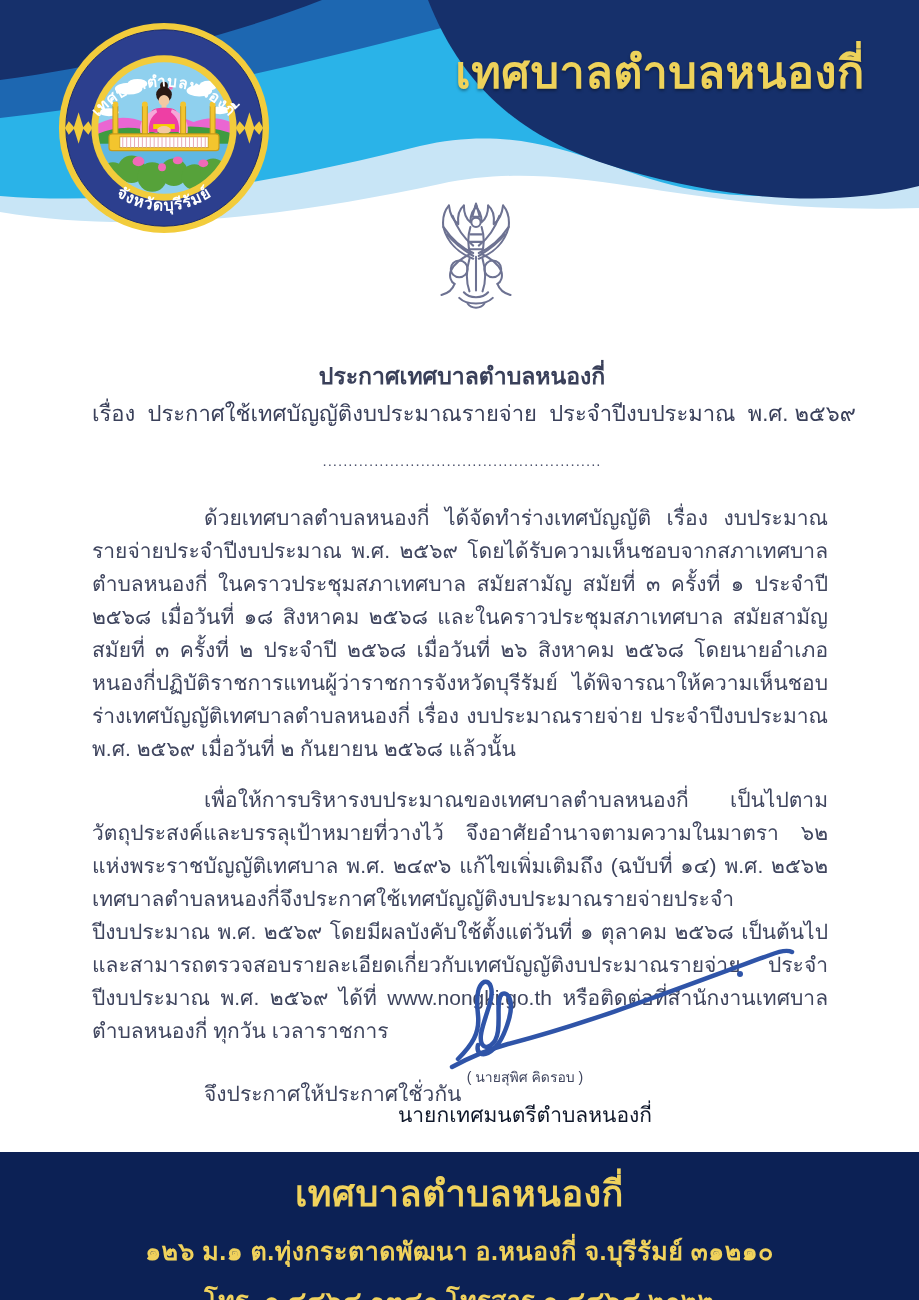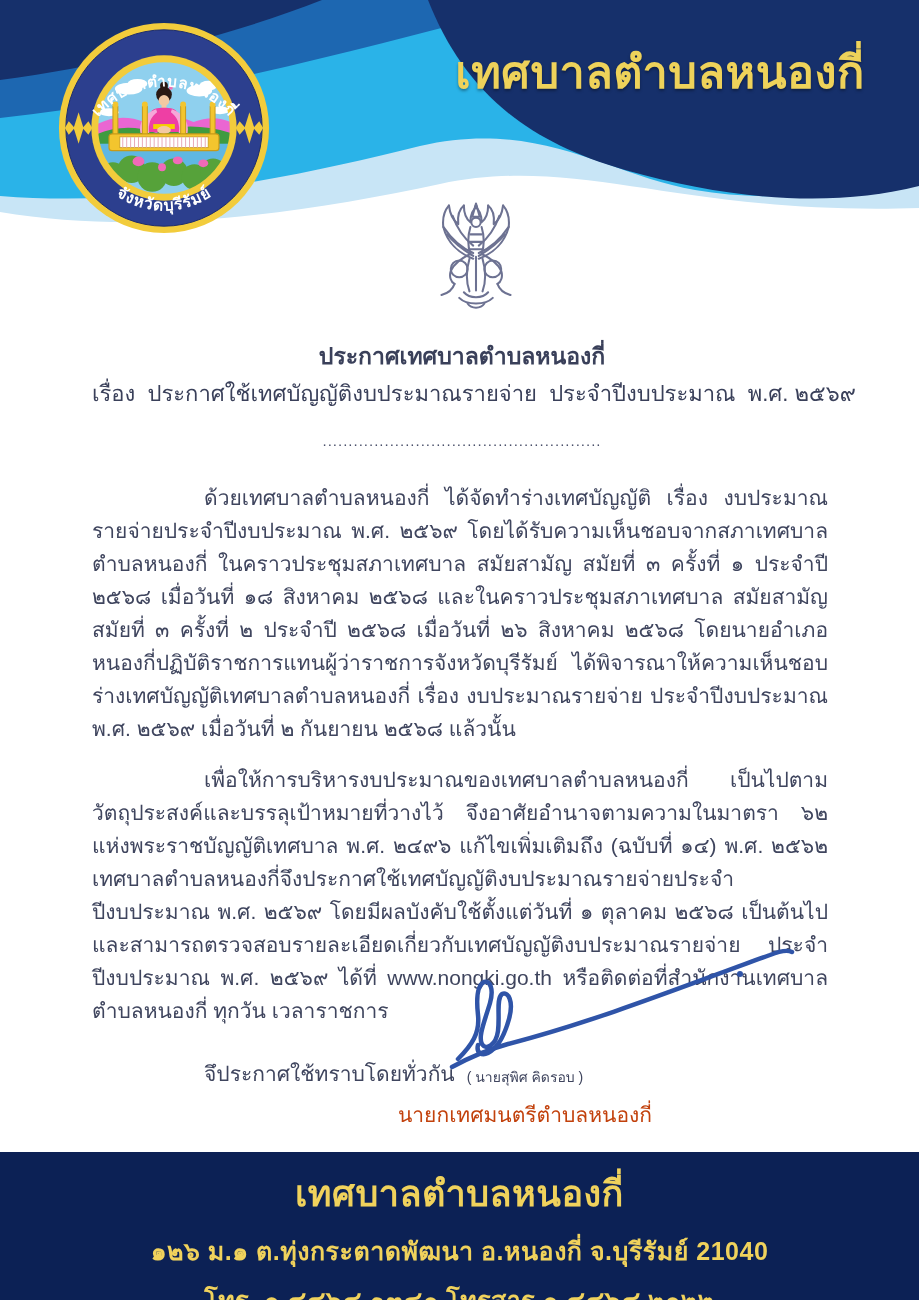--- a/index.html
+++ b/index.html
@@ -20,21 +20,21 @@
     text-align:center;
     font-size:45px;font-weight:bold;color:#eed25a;
     text-shadow:0 2px 3px rgba(0,0,0,.35);
     letter-spacing:.5px;white-space:nowrap;
   }
   .seal{position:absolute;top:20px;left:56px;width:216px;height:216px;}
   
   .garuda{position:absolute;top:198px;left:406px;width:140px;height:140px;}
   
   .doc{
-    position:absolute;top:340px;left:92px;width:740px;
+    position:absolute;top:360px;left:92px;width:740px;
     font-size:21px;line-height:33px;
   }
   .doc-title{
     text-align:center;font-size:23px;font-weight:bold;color:#3a405a;
     margin:0 0 4px 0;
   }
   .doc-subject{
     text-align:center;font-size:22px;color:#3a405a;
     margin:0;white-space:pre;
   }
@@ -53,21 +53,21 @@
   }
   
   .signature{position:absolute;top:938px;left:438px;width:360px;height:135px;}
   .signer-name{
     position:absolute;top:1066px;left:92px;width:810px;
     text-align:center;font-size:14px;color:#3f455e;padding-left:0;
   }
   .signer-name .inner{display:inline-block;transform:translateX(28px);}
   .signer-pos{
     position:absolute;top:1098px;left:92px;width:810px;
-    text-align:center;font-size:21px;color:#c2410c;
+    text-align:center;font-size:21px;color:#0f172a;
   }
   .signer-pos .inner{display:inline-block;transform:translateX(28px);}
   
   .footer{
     position:absolute;top:1152px;left:0;width:919px;height:148px;
     background:#0c2155;
     display:flex;flex-direction:column;align-items:center;
     gap:9px;padding-top:13px;box-sizing:border-box;
   }
   .footer .f-org{
@@ -227,37 +227,37 @@
       <path d="M66,108 C70,114 80,114 84,108"></path>
     </g>
   </svg>
 
   <div class="doc">
     <h1 class="doc-title">ประกาศเทศบาลตำบลหนองกี่</h1>
     <div class="doc-subject">เรื่อง  ประกาศใช้เทศบัญญัติงบประมาณรายจ่าย  ประจำปีงบประมาณ  พ.ศ. ๒๕๖๙</div>
     <div class="doc-dots">......................................................</div>
     <p class="para">ด้วยเทศบาลตำบลหนองกี่  ได้จัดทำร่างเทศบัญญัติ  เรื่อง  งบประมาณรายจ่ายประจำปีงบประมาณ พ.ศ. ๒๕๖๙ โดยได้รับความเห็นชอบจากสภาเทศบาลตำบลหนองกี่ ในคราวประชุมสภาเทศบาล สมัยสามัญ สมัยที่ ๓ ครั้งที่ ๑ ประจำปี ๒๕๖๘  เมื่อวันที่ ๑๘  สิงหาคม ๒๕๖๘ และในคราวประชุมสภาเทศบาล สมัยสามัญ สมัยที่ ๓ ครั้งที่ ๒ ประจำปี ๒๕๖๘ เมื่อวันที่ ๒๖  สิงหาคม  ๒๕๖๘  โดยนายอำเภอหนองกี่ปฏิบัติราชการแทนผู้ว่าราชการจังหวัดบุรีรัมย์  ได้พิจารณาให้ความเห็นชอบร่างเทศบัญญัติเทศบาลตำบลหนองกี่ เรื่อง งบประมาณรายจ่าย ประจำปีงบประมาณ พ.ศ. ๒๕๖๙  เมื่อวันที่ ๒ กันยายน ๒๕๖๘ แล้วนั้น</p>
     <p class="para">เพื่อให้การบริหารงบประมาณของเทศบาลตำบลหนองกี่  เป็นไปตามวัตถุประสงค์และบรรลุเป้าหมายที่วางไว้  จึงอาศัยอำนาจตามความในมาตรา ๖๒  แห่งพระราชบัญญัติเทศบาล พ.ศ. ๒๔๙๖ แก้ไขเพิ่มเติมถึง (ฉบับที่ ๑๔) พ.ศ. ๒๕๖๒ เทศบาลตำบลหนองกี่จึงประกาศใช้เทศบัญญัติงบประมาณรายจ่ายประจำปีงบประมาณ พ.ศ. ๒๕๖๙ โดยมีผลบังคับใช้ตั้งแต่วันที่ ๑ ตุลาคม ๒๕๖๘ เป็นต้นไป และสามารถตรวจสอบรายละเอียดเกี่ยวกับเทศบัญญัติงบประมาณรายจ่าย  ประจำปีงบประมาณ พ.ศ. ๒๕๖๙ ได้ที่ www.nongki.go.th  หรือติดต่อที่สำนักงานเทศบาลตำบลหนองกี่  ทุกวัน  เวลาราชการ</p>
-    <p class="closing">จึประกาศใช้ทราบโดยทั่วกัน</p>
+    <p class="closing">จึงประกาศให้ประกาศใชั่วกัน</p>
   </div>
 
   <svg class="signature" viewBox="0 0 360 135">
     <g stroke="#2f54a8" stroke-width="4.5" fill="none" stroke-linecap="round" stroke-linejoin="round">
       <path d="M20,121 C34,107 42,95 40,77 C38,59 40,47 46,44 C52,42 56,51 52,65 C46,85 40,99 44,106 C48,113 58,107 60,93 C62,77 58,61 64,56 C70,53 76,63 71,81 C66,99 58,111 50,115 C44,118 38,115 40,107"></path>
       <path d="M14,129 C36,117 52,111 70,106 C160,83 262,42 332,17 C342,13 350,12 354,14"></path>
     </g>
     <circle cx="302" cy="36" r="3" fill="#2f54a8"></circle>
   </svg>
 
   <div class="signer-name">
     <span class="inner">( นายสุพิศ คิดรอบ )</span>
   </div>
   <div class="signer-pos">
     <span class="inner">นายกเทศมนตรีตำบลหนองกี่</span>
   </div>
 
   <div class="footer">
     <div class="f-org">เทศบาลตำบลหนองกี่</div>
-    <div class="f-addr">๑๒๖ ม.๑ ต.ทุ่งกระตาดพัฒนา อ.หนองกี่  จ.บุรีรัมย์  21040</div>
+    <div class="f-addr">๑๒๖ ม.๑ ต.ทุ่งกระตาดพัฒนา อ.หนองกี่  จ.บุรีรัมย์  ๓๑๒๑๐</div>
     <div class="f-tel">โทร. ๐ ๔๔๖๔ ๑๓๘๐  โทรสาร ๐ ๔๔๖๔ ๒๐๒๒</div>
   </div>
 
 </div>
 
 </body></html>

